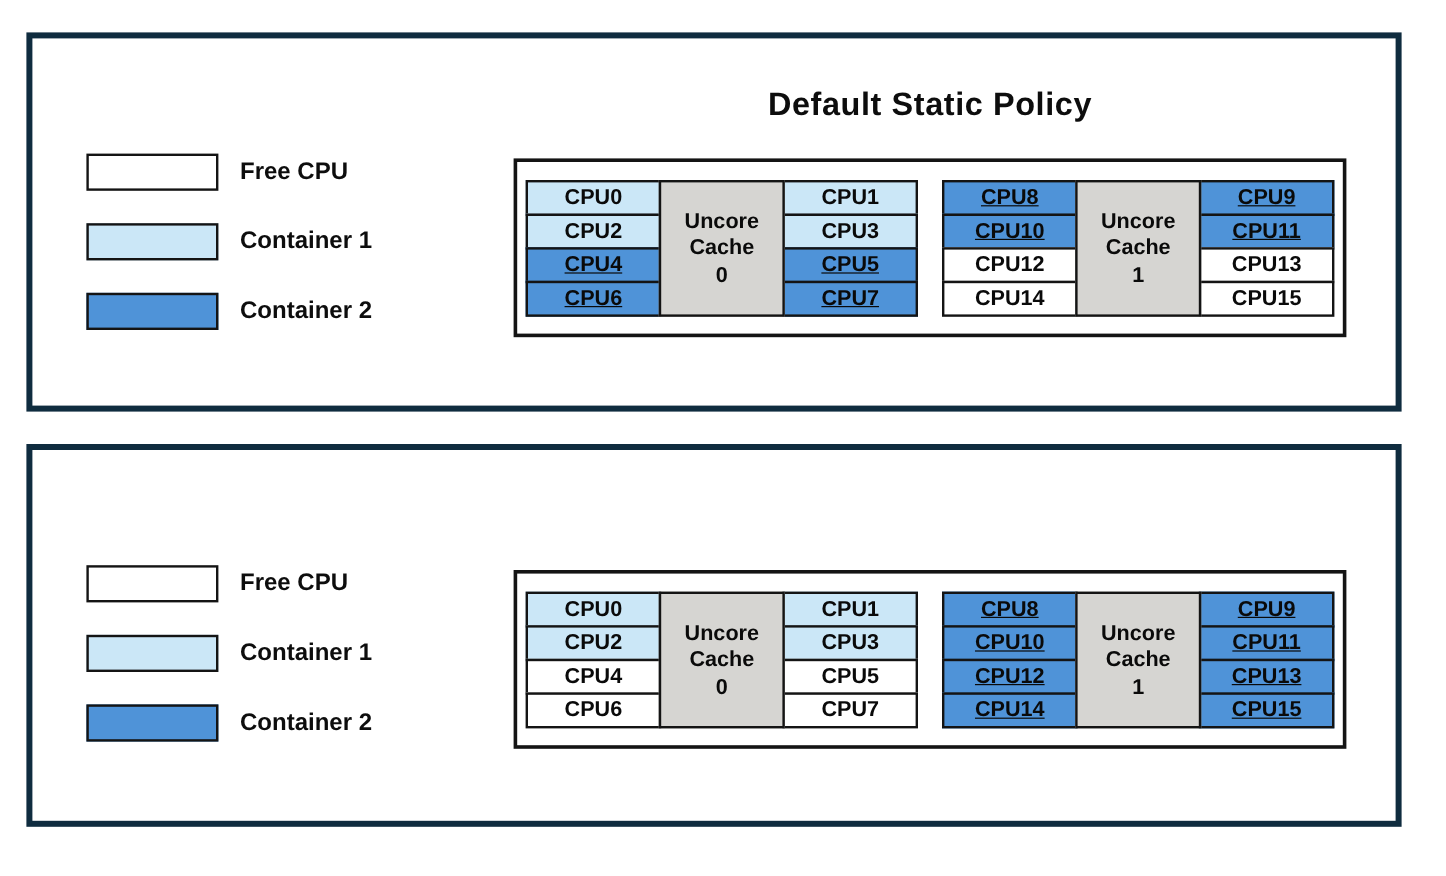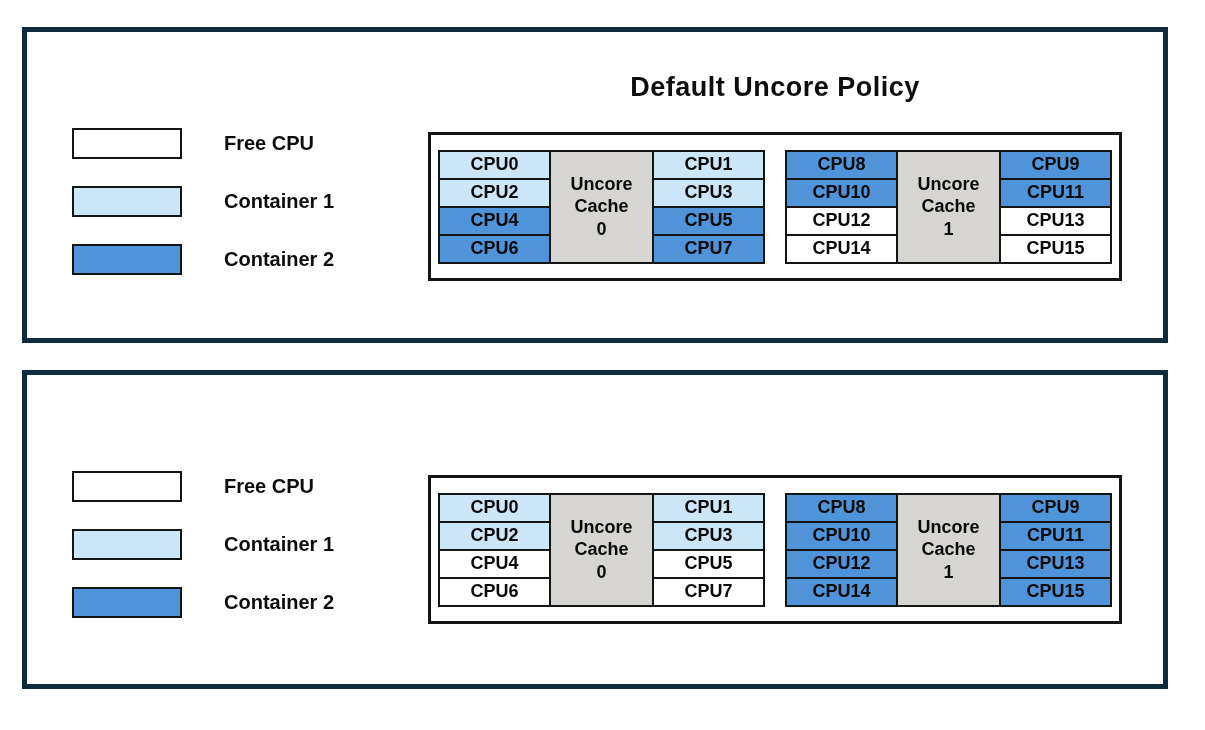--- a/index.html
+++ b/index.html
@@ -20,21 +20,21 @@
   .panel-title {
     position: absolute; left: 401px; width: 694px; top: 40px;
     text-align: center; font-weight: bold; font-size: 27px;
     color: #0d0d0d; letter-spacing: 0.5px; white-space: nowrap;
   }
 
   .legend {
     position: absolute; left: 45px; top: 96px;
     display: flex; flex-direction: column; gap: 27px;
   }
-  .legend-item { display: flex; align-items: center; gap: 42px; }
+  .legend-item { display: flex; align-items: center; gap: 18px; }
   .swatch {
     width: 110px; height: 31px; box-sizing: border-box;
     border: 2px solid #141414; background: #ffffff;
   }
   .legend-label { font-size: 20px; font-weight: bold; color: #0d0d0d; white-space: nowrap; }
 
   .diagram {
     position: absolute; left: 401px; top: 100px;
     width: 694px; height: 149px; box-sizing: border-box;
     border: 3px solid #141414; background: #ffffff;
@@ -54,27 +54,27 @@
     width: 105px; margin-left: -2px; margin-right: -2px; z-index: 1;
     box-sizing: border-box; border: 2px solid #141414;
     background: var(--uncore_cache, #d6d5d2);
     display: flex; flex-direction: column; align-items: center; justify-content: center;
     font-weight: bold; font-size: 18px; line-height: 1.25; color: #0a0a0a;
     text-align: right;
   }
 
   [data-state="free"]       { background: var(--free_cpu,  #ffffff); }
   [data-state="container1"] { background: var(--container1, #cbe7f7); }
-  [data-state="container2"] { background: var(--container2, #4f93d8); }
+  [data-state="container2"] { background: var(--container2, #4f93d8); text-decoration: underline; }
 </style>
 </head>
 <body>
 
 <div class="panel" id="panel-1">
-  <div class="panel-title">Default Uncore Policy</div>
+  <div class="panel-title">Default Static Policy</div>
 
   <div class="legend">
     <div class="legend-item">
       <span class="swatch" data-state="free"></span>
       <span class="legend-label">Free CPU</span>
     </div>
     <div class="legend-item">
       <span class="swatch" data-state="container1"></span>
       <span class="legend-label">Container 1</span>
     </div>

